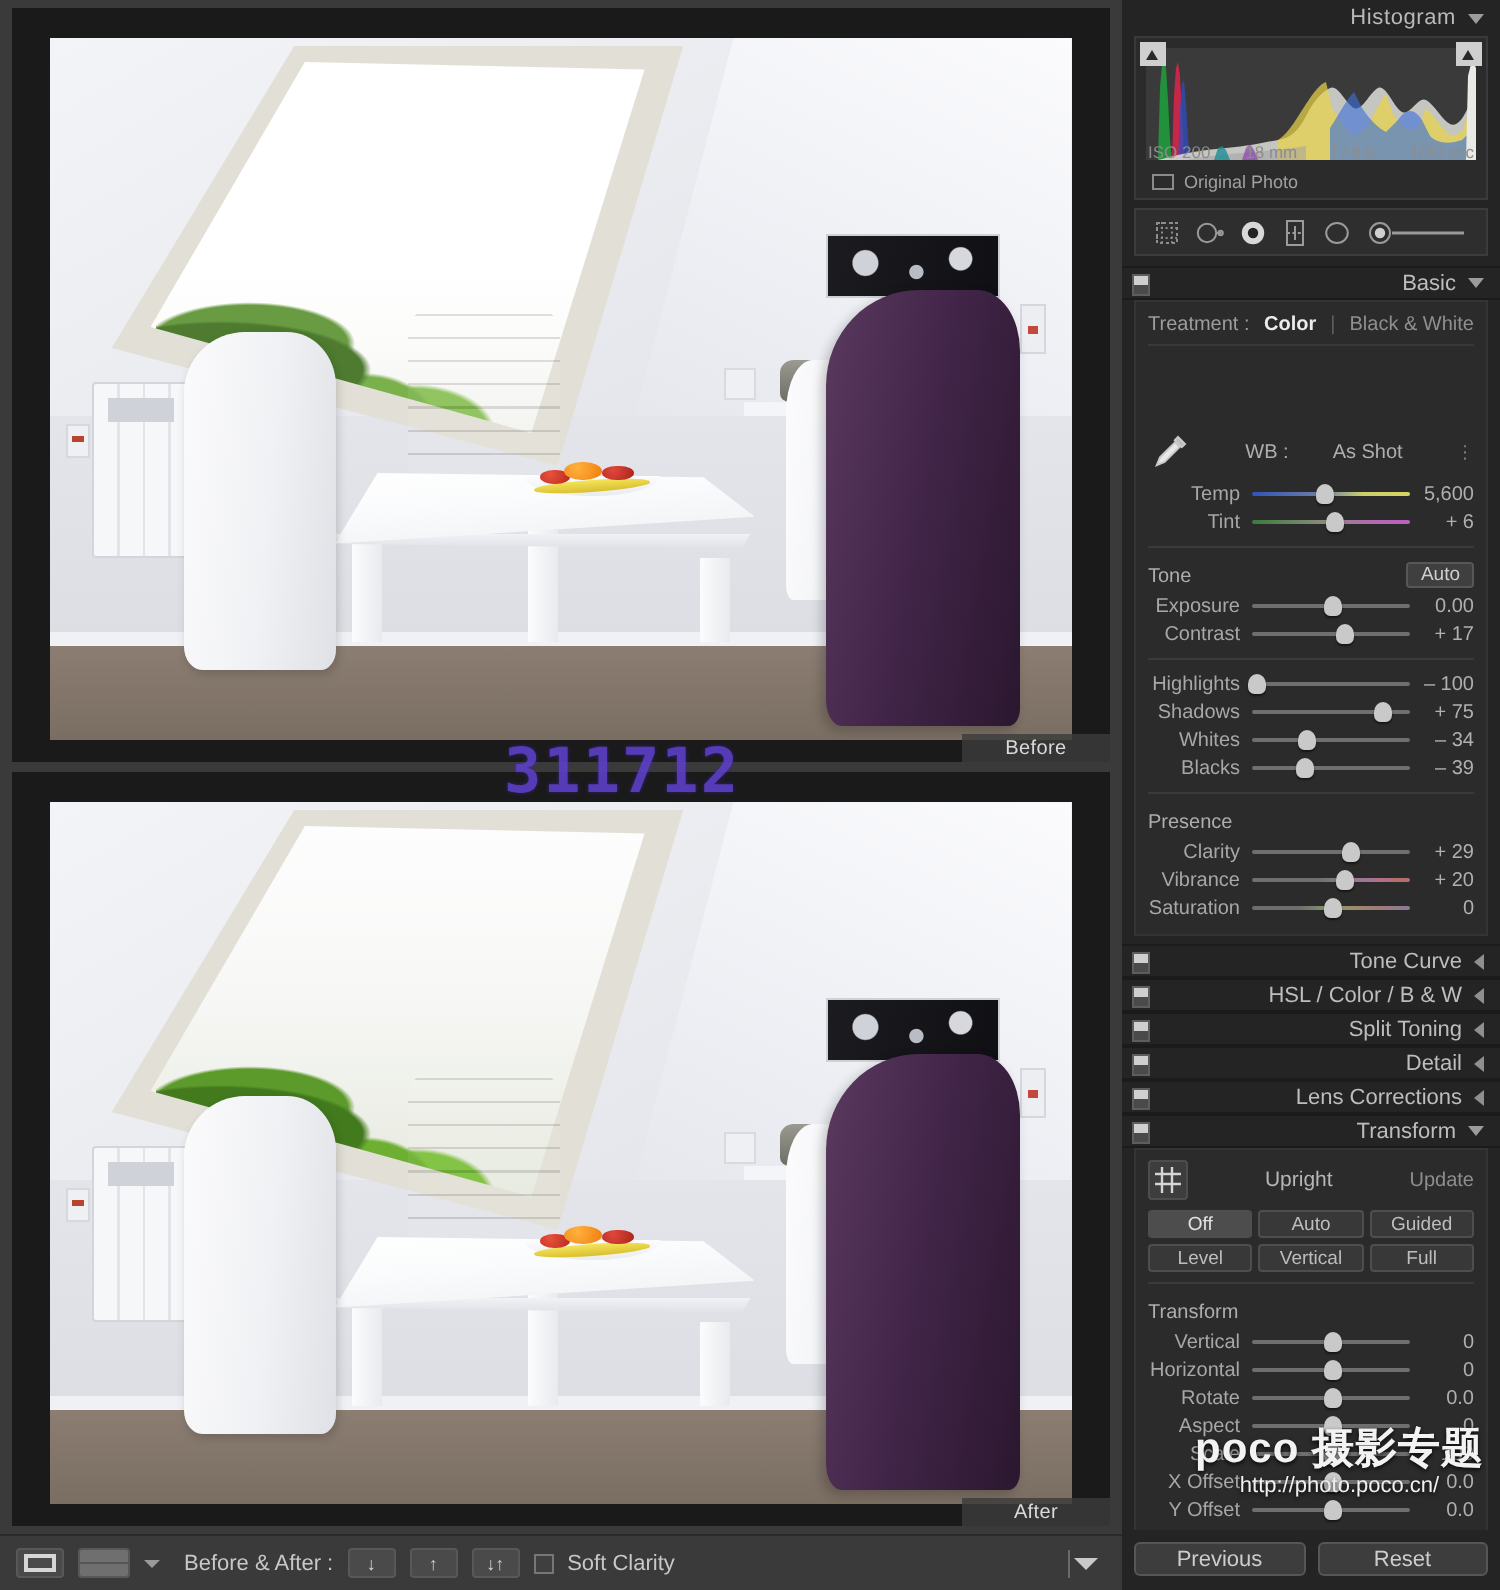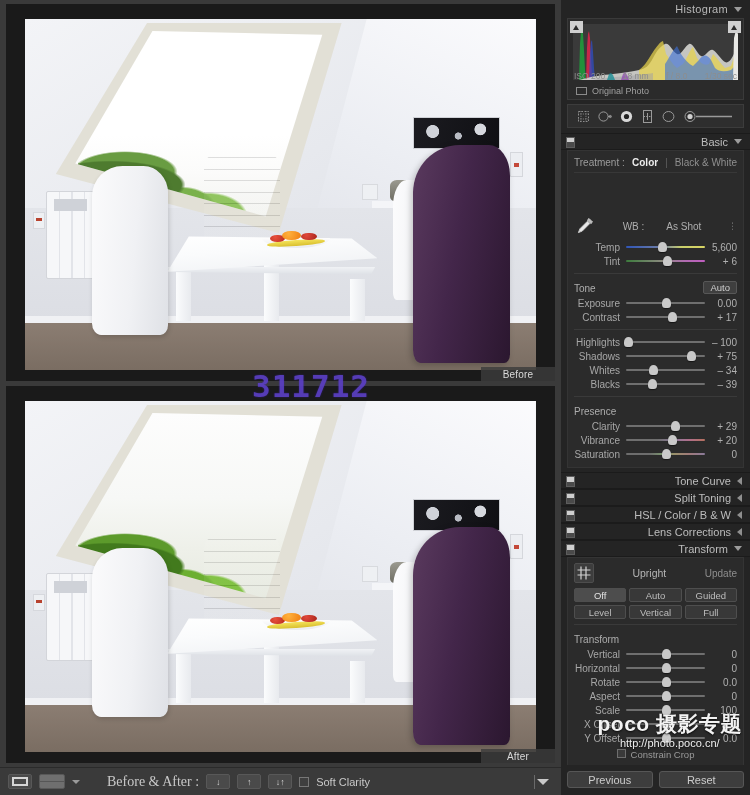--- a/index.html
+++ b/index.html
@@ -129,21 +129,21 @@
                       text-shadow:0 0 2px rgba(70,40,190,.6); pointer-events:none; z-index:6; }
 
   
   .toolbar { height:28px; background:#3a3a3a; border-top:1px solid #2a2a2a;
              display:flex; align-items:center; padding:0 8px; gap:7px; position:relative; }
   .tb-btn { background:#4a4a4a; border:1px solid #585858; border-radius:2px;
             height:15px; display:flex; align-items:center; justify-content:center; color:#d2d2d2; }
   .tb-icon-rect { width:24px; }
   .tb-icon-split { width:26px; background:repeating-linear-gradient(180deg,#6f6f6f 0 6px,#565656 6px 7px,#6f6f6f 7px 14px); }
   .tb-caret { width:0;height:0;border-left:4px solid transparent;border-right:4px solid transparent;border-top:4px solid #9a9a9a; }
-  .tb-label { color:#c8c8c8; font-size:14px; margin-left:20px;font-family:Liberation Serif, serif; }
+  .tb-label { color:#c8c8c8; font-size:11px; margin-left:5px; }
   .tb-ba { width:24px; font-size:9px; }
   .tb-check { width:10px; height:10px; border:1px solid #777; background:#3f3f3f; }
   .tb-sp-label { font-size:11px; color:#c8c8c8; }
   .tb-right-caret { position:absolute; right:12px; width:0;height:0;
                     border-left:6px solid transparent;border-right:6px solid transparent;border-top:6px solid #c9c9c9; }
   .tb-divider { position:absolute; right:26px; width:1px; height:14px; background:#6a6a6a; }
 
   
   .right-panel { width:189px; height:795px; background:#242424; display:flex; flex-direction:column; }
   .rp-scroll { flex:1; overflow:hidden; }
@@ -576,26 +576,31 @@
         </div>
       </div>
 
       <div class="sec-head">
         <span class="sec-sw"></span>
         <span>Tone Curve</span>
         <span class="tri-left"></span>
       </div>
       <div class="sec-head">
         <span class="sec-sw"></span>
+        <span>HSL / Color / B &amp; W</span>
+        <span class="tri-left"></span>
+      </div>
+      <div class="sec-head">
+        <span class="sec-sw"></span>
         <span>Split Toning</span>
         <span class="tri-left"></span>
       </div>
       <div class="sec-head">
         <span class="sec-sw"></span>
-        <span>HSL / Color / B &amp; W</span>
+        <span>Detail</span>
         <span class="tri-left"></span>
       </div>
       <div class="sec-head">
         <span class="sec-sw"></span>
         <span>Lens Corrections</span>
         <span class="tri-left"></span>
       </div>
 
       <div class="sec-head">
         <span class="sec-sw"></span>

